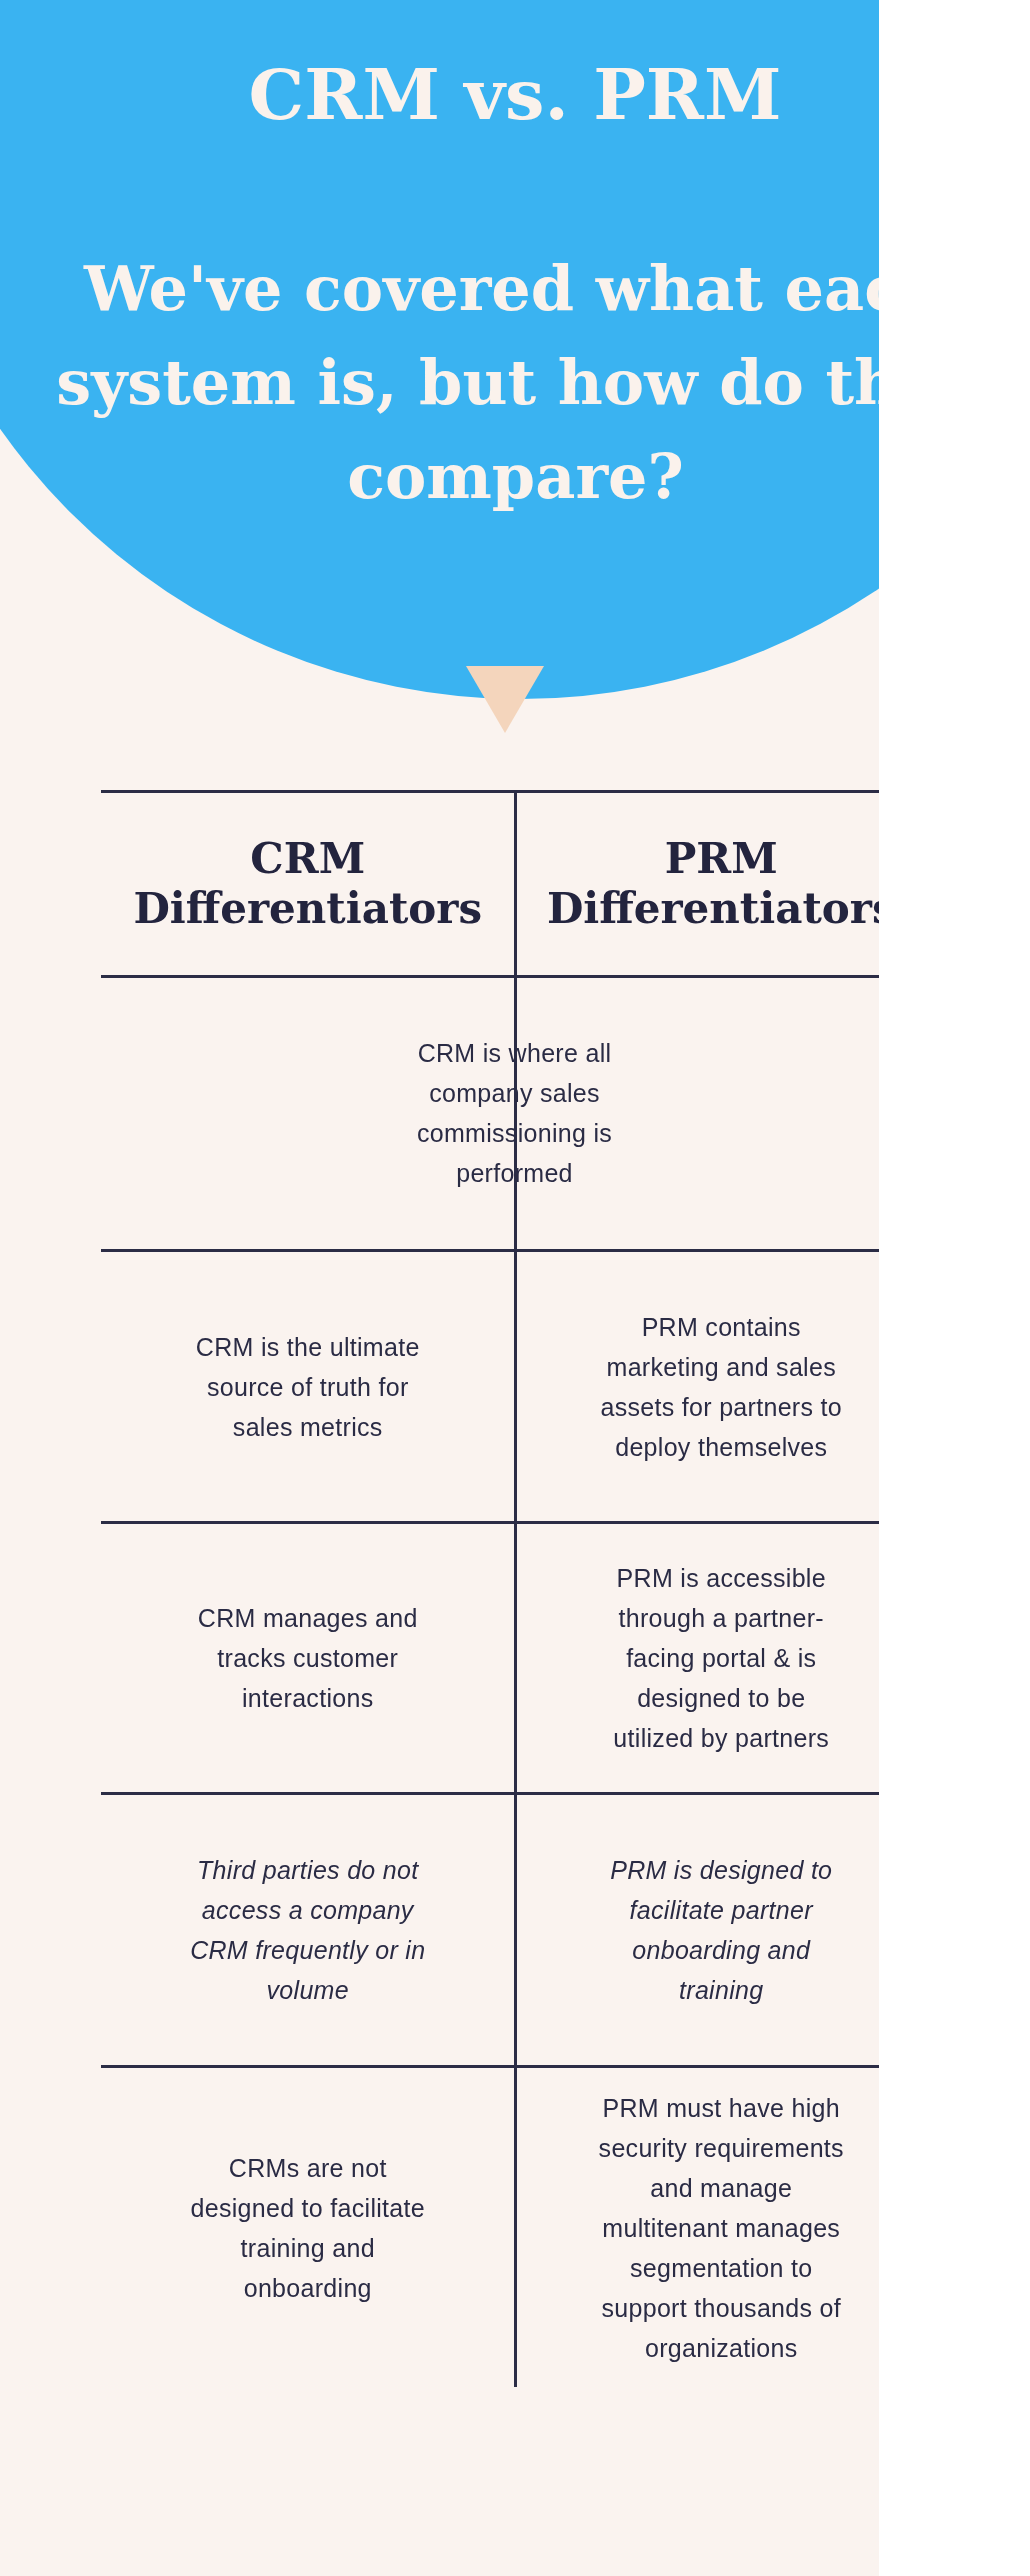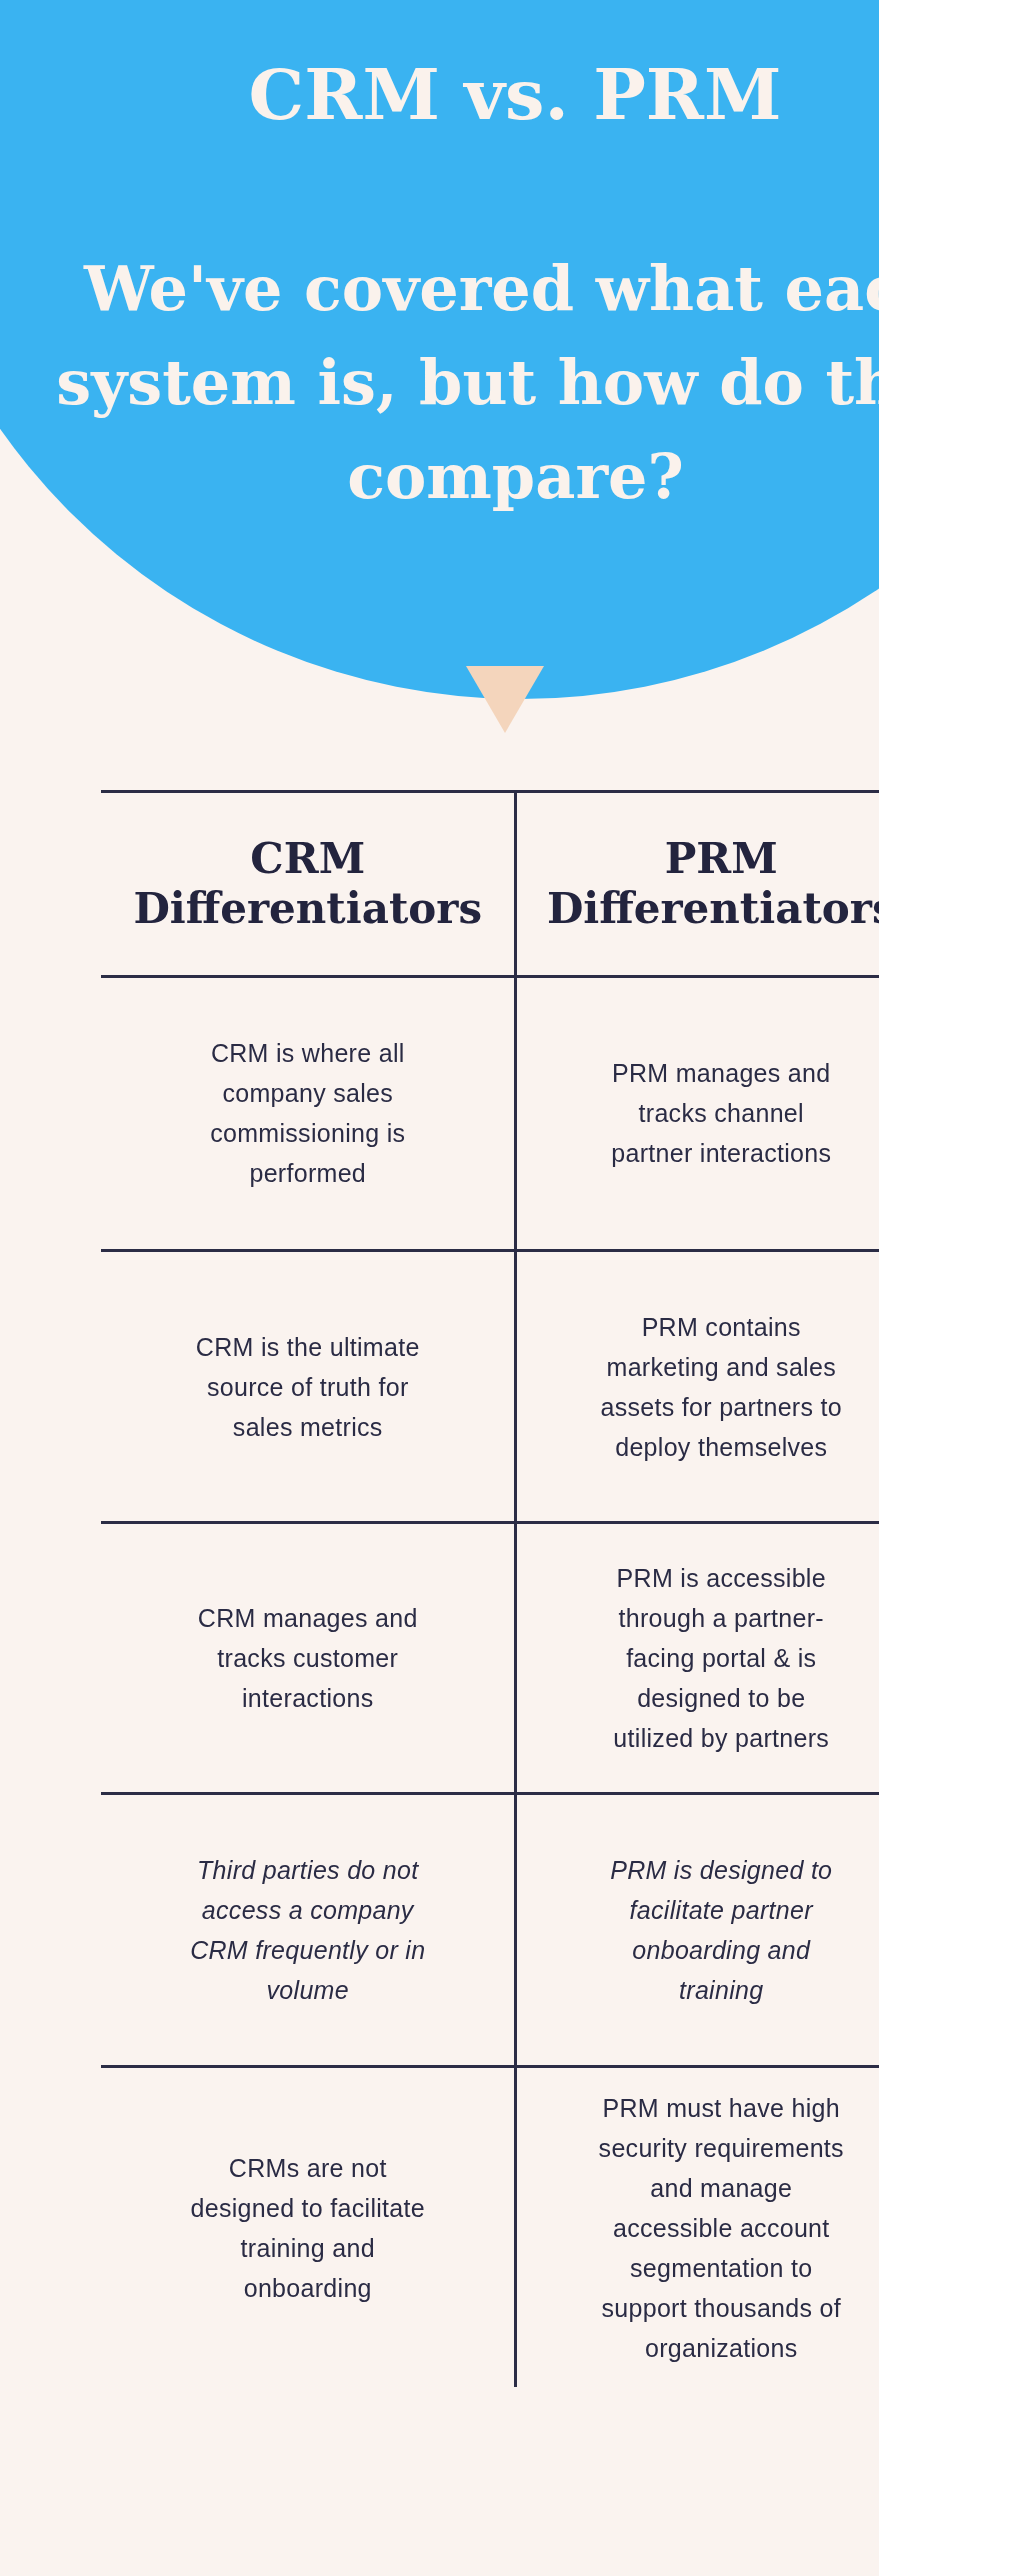--- a/index.html
+++ b/index.html
@@ -146,25 +146,20 @@
     </div>
   </div>
 
   <div class="grid-row row-1">
     <div class="cell">
       <div class="cell-text">CRM is where all
 company sales
 commissioning is
 performed</div>
     </div>
-    <div class="cell">
-      <div class="cell-text">PRM manages and
-tracks channel
-partner interactions</div>
-    </div>
   </div>
 
   <div class="grid-row row-2">
     <div class="cell">
       <div class="cell-text">CRM is the ultimate
 source of truth for
 sales metrics</div>
     </div>
     <div class="cell">
       <div class="cell-text">PRM contains
@@ -208,21 +203,21 @@
     <div class="cell">
       <div class="cell-text">CRMs are not
 designed to facilitate
 training and
 onboarding</div>
     </div>
     <div class="cell">
       <div class="cell-text">PRM must have high
 security requirements
 and manage
-accessible account
+multitenant manages
 segmentation to
 support thousands of
 organizations</div>
     </div>
   </div>
 
   <div class="hline l0"></div>
   <div class="hline l1"></div>
   <div class="hline l2"></div>
   <div class="hline l3"></div>

